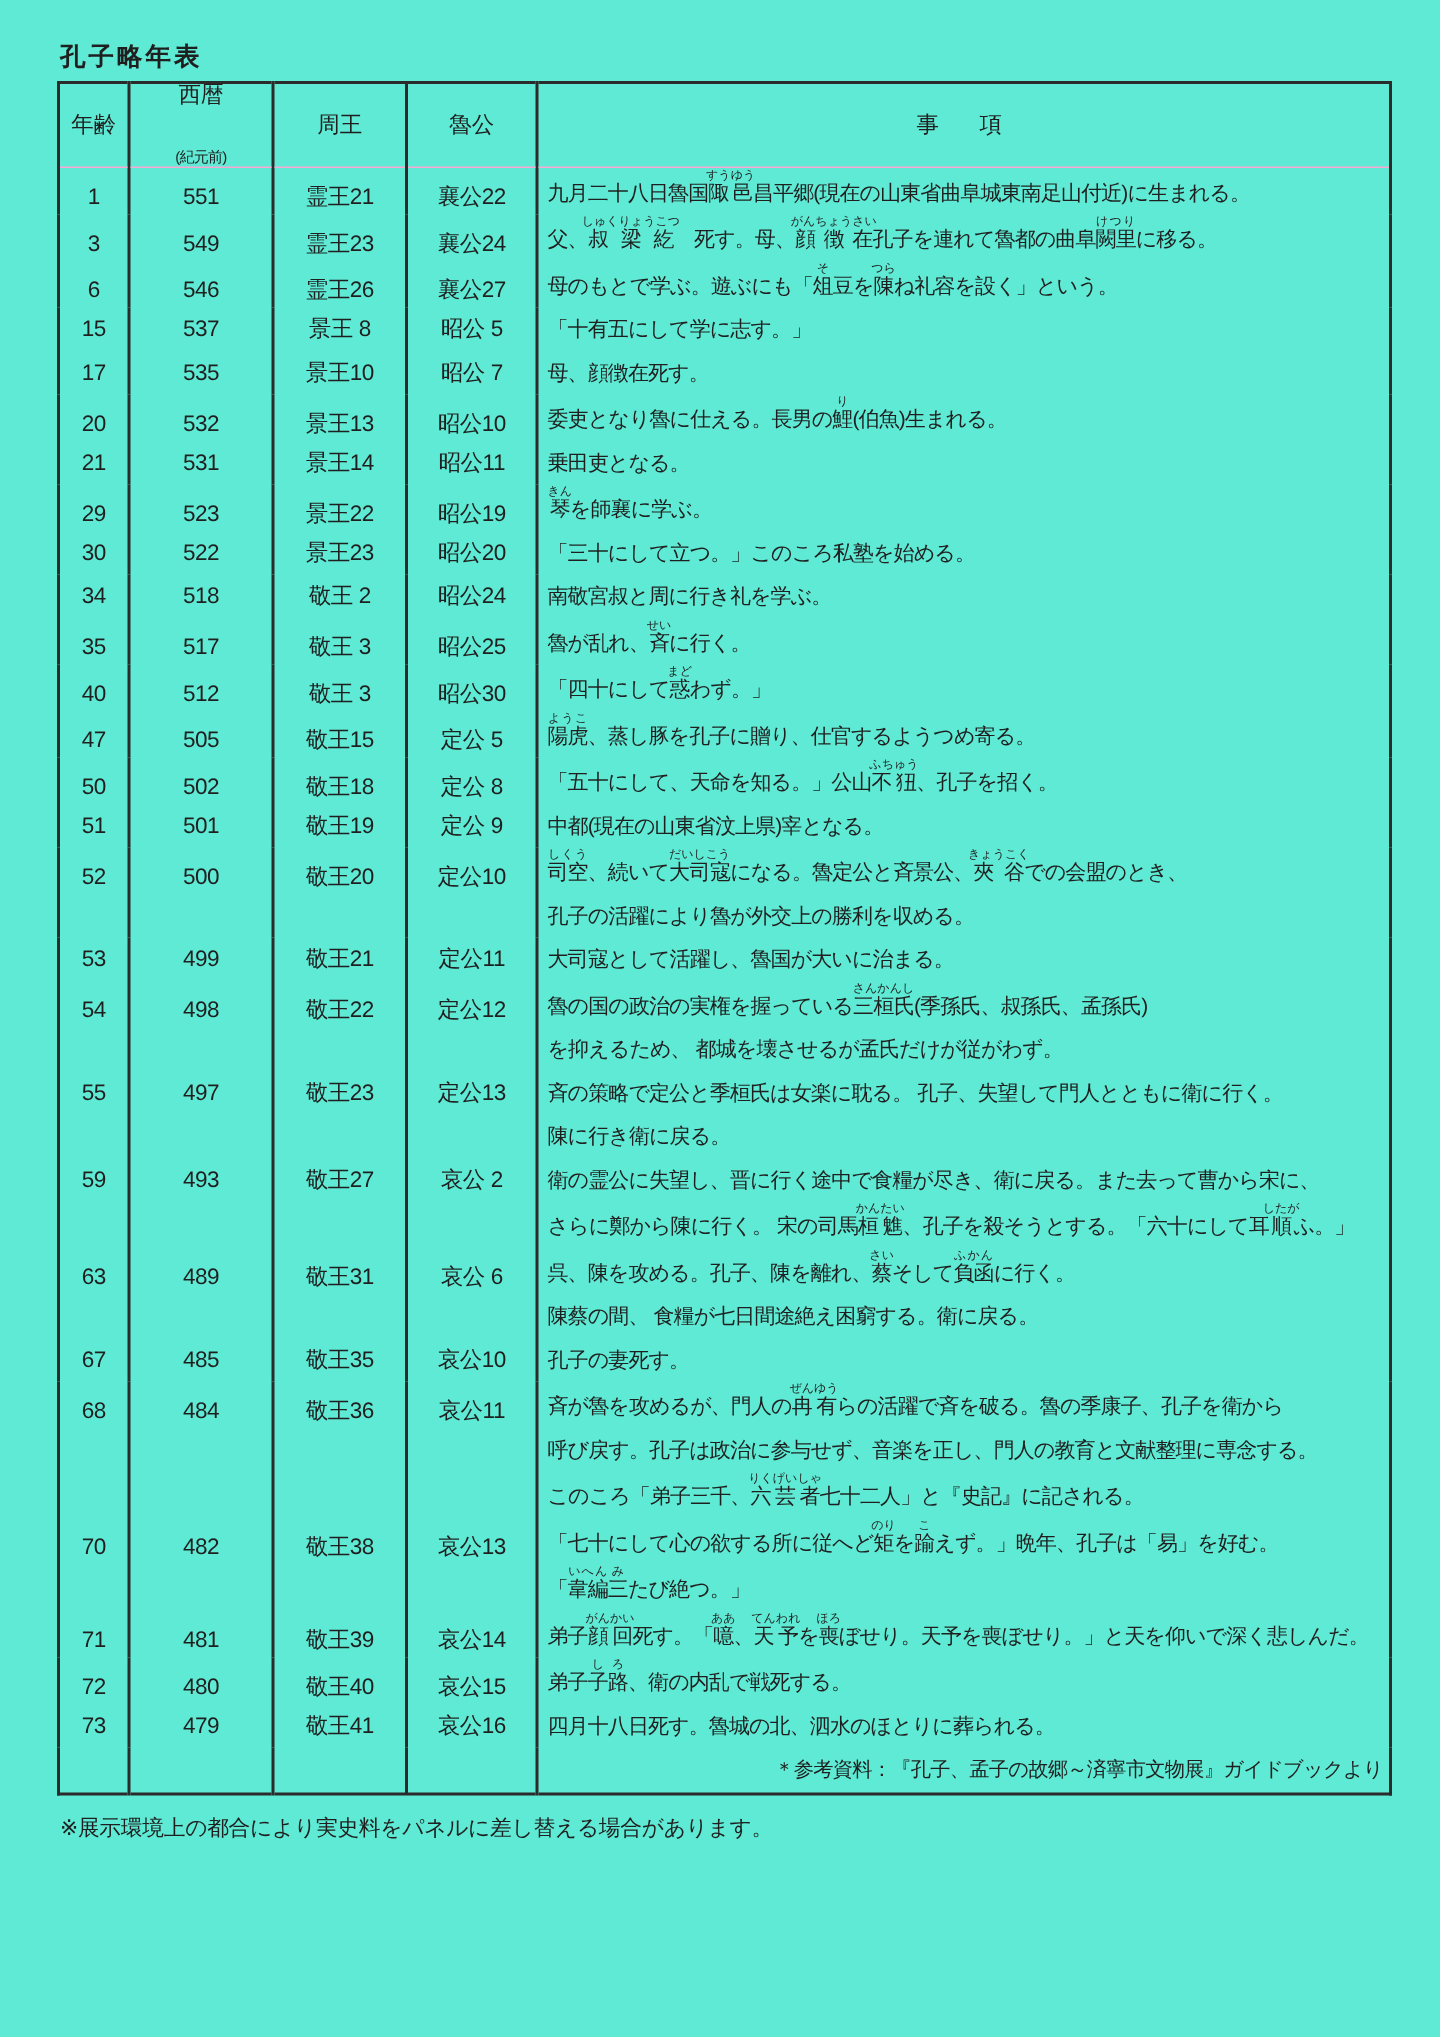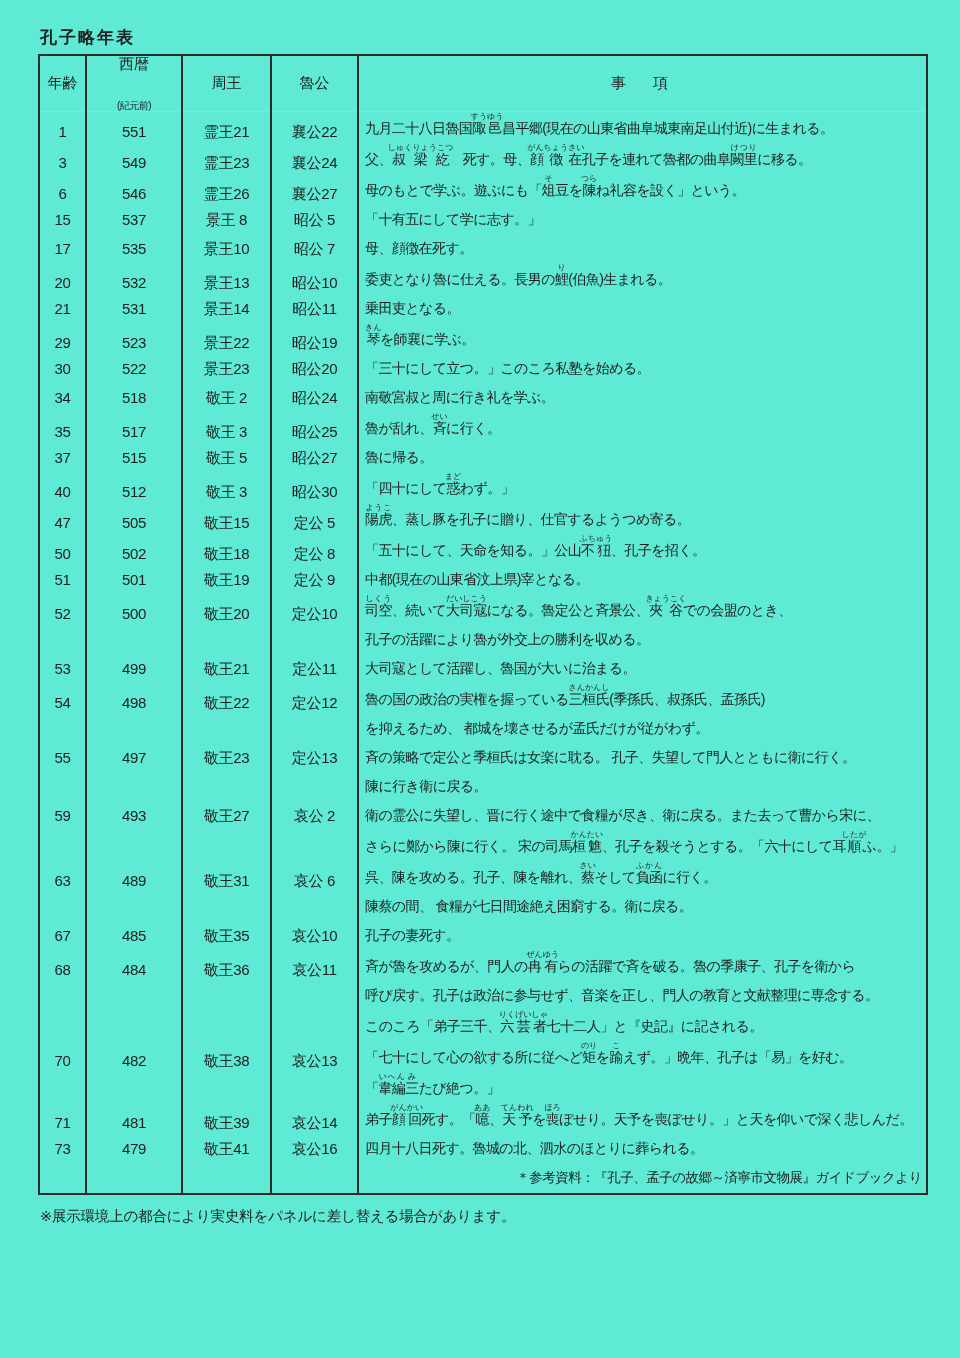--- a/index.html
+++ b/index.html
@@ -214,29 +214,20 @@
         </tr>
         <tr class="ruby-first">
           <td class="num">35</td>
           <td class="num">517</td>
           <td class="num">敬王 3</td>
           <td class="num">昭公25</td>
           <td class="events">
             <div class="line">魯が乱れ、<ruby>斉<rt>せい</rt></ruby>に行く。</div>
           </td>
         </tr>
-        <tr>
-          <td class="num">37</td>
-          <td class="num">515</td>
-          <td class="num">敬王 5</td>
-          <td class="num">昭公27</td>
-          <td class="events">
-            <div class="line">魯に帰る。</div>
-          </td>
-        </tr>
         <tr class="ruby-first">
           <td class="num">40</td>
           <td class="num">512</td>
           <td class="num">敬王 3</td>
           <td class="num">昭公30</td>
           <td class="events">
             <div class="line">「四十にして<ruby>惑<rt>まど</rt></ruby>わず。」</div>
           </td>
         </tr>
         <tr class="ruby-first">
@@ -355,20 +346,29 @@
             <div class="line">「<ruby>韋編<rt>いへん</rt></ruby><ruby>三<rt>み</rt></ruby>たび絶つ。」</div>
           </td>
         </tr>
         <tr class="ruby-first">
           <td class="num">71</td>
           <td class="num">481</td>
           <td class="num">敬王39</td>
           <td class="num">哀公14</td>
           <td class="events">
             <div class="line">弟子<ruby>顔回<rt>がんかい</rt></ruby>死す。「<ruby>噫<rt>ああ</rt></ruby>、<ruby>天予<rt>てんわれ</rt></ruby>を<ruby>喪<rt>ほろ</rt></ruby>ぼせり。天予を喪ぼせり。」と天を仰いで深く悲しんだ。</div>
+          </td>
+        </tr>
+        <tr class="ruby-first">
+          <td class="num">72</td>
+          <td class="num">480</td>
+          <td class="num">敬王40</td>
+          <td class="num">哀公15</td>
+          <td class="events">
+            <div class="line">弟子<ruby>子路<rt>しろ</rt></ruby>、衛の内乱で戦死する。</div>
           </td>
         </tr>
         <tr>
           <td class="num">73</td>
           <td class="num">479</td>
           <td class="num">敬王41</td>
           <td class="num">哀公16</td>
           <td class="events">
             <div class="line">四月十八日死す。魯城の北、泗水のほとりに葬られる。</div>
           </td>

